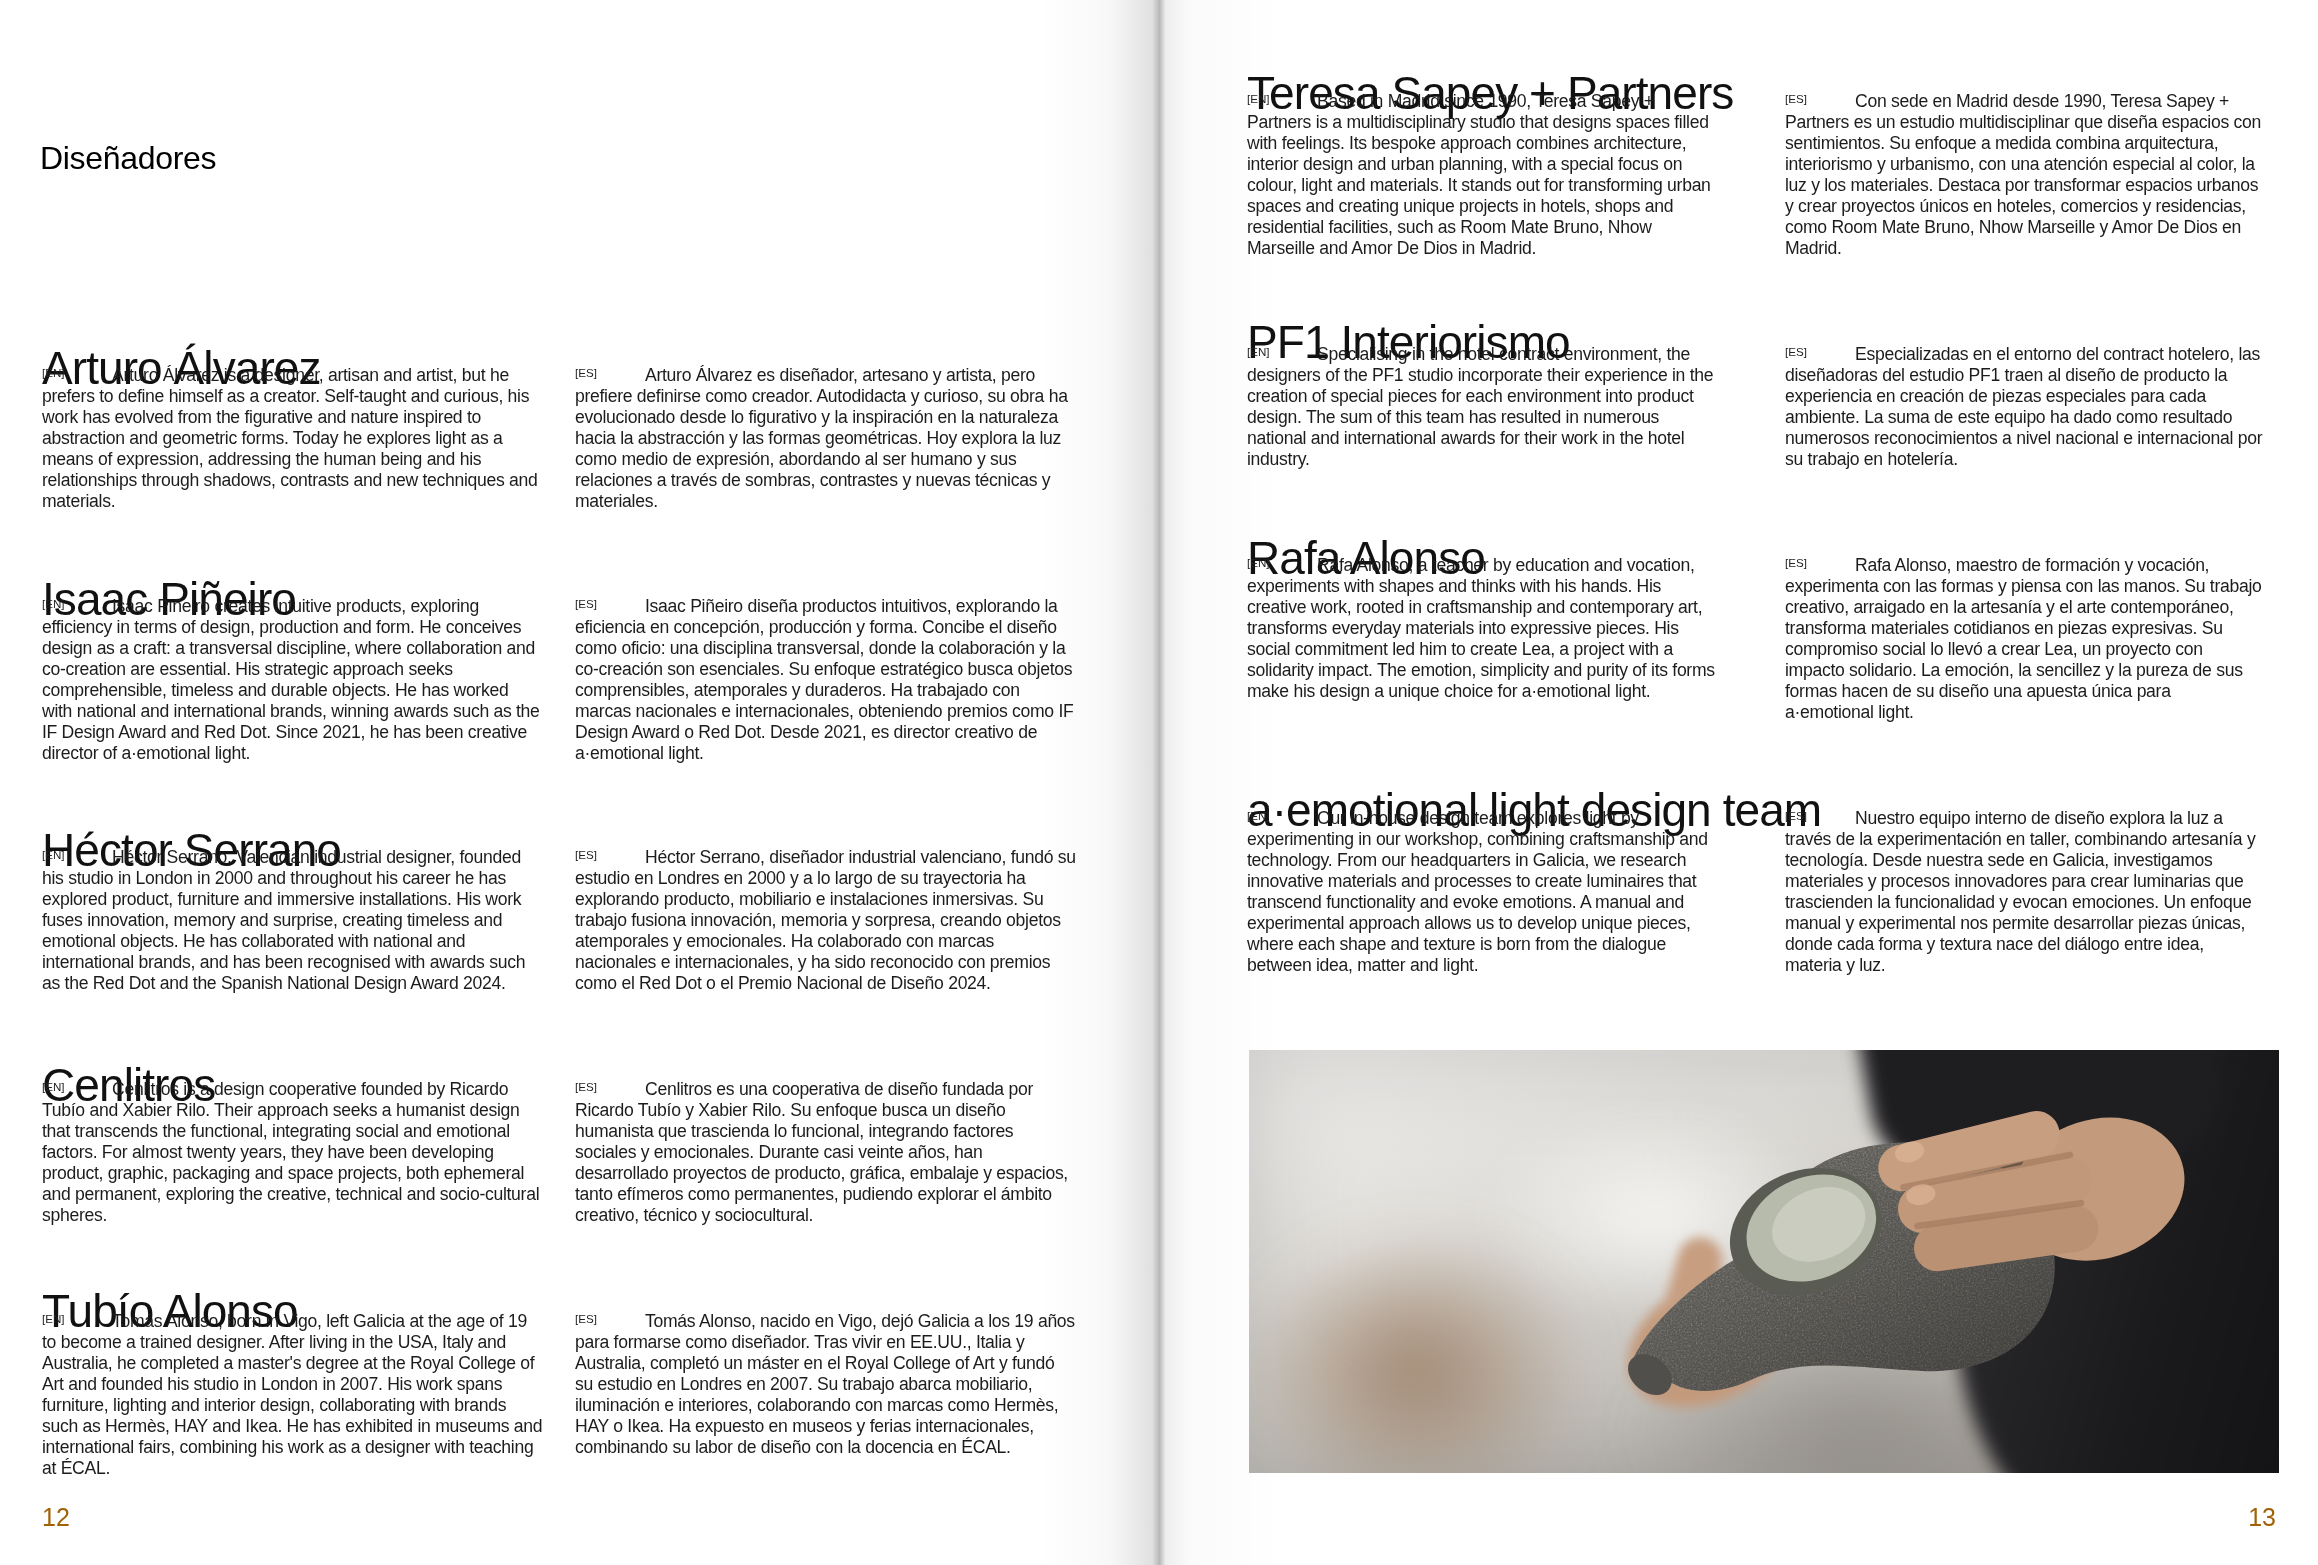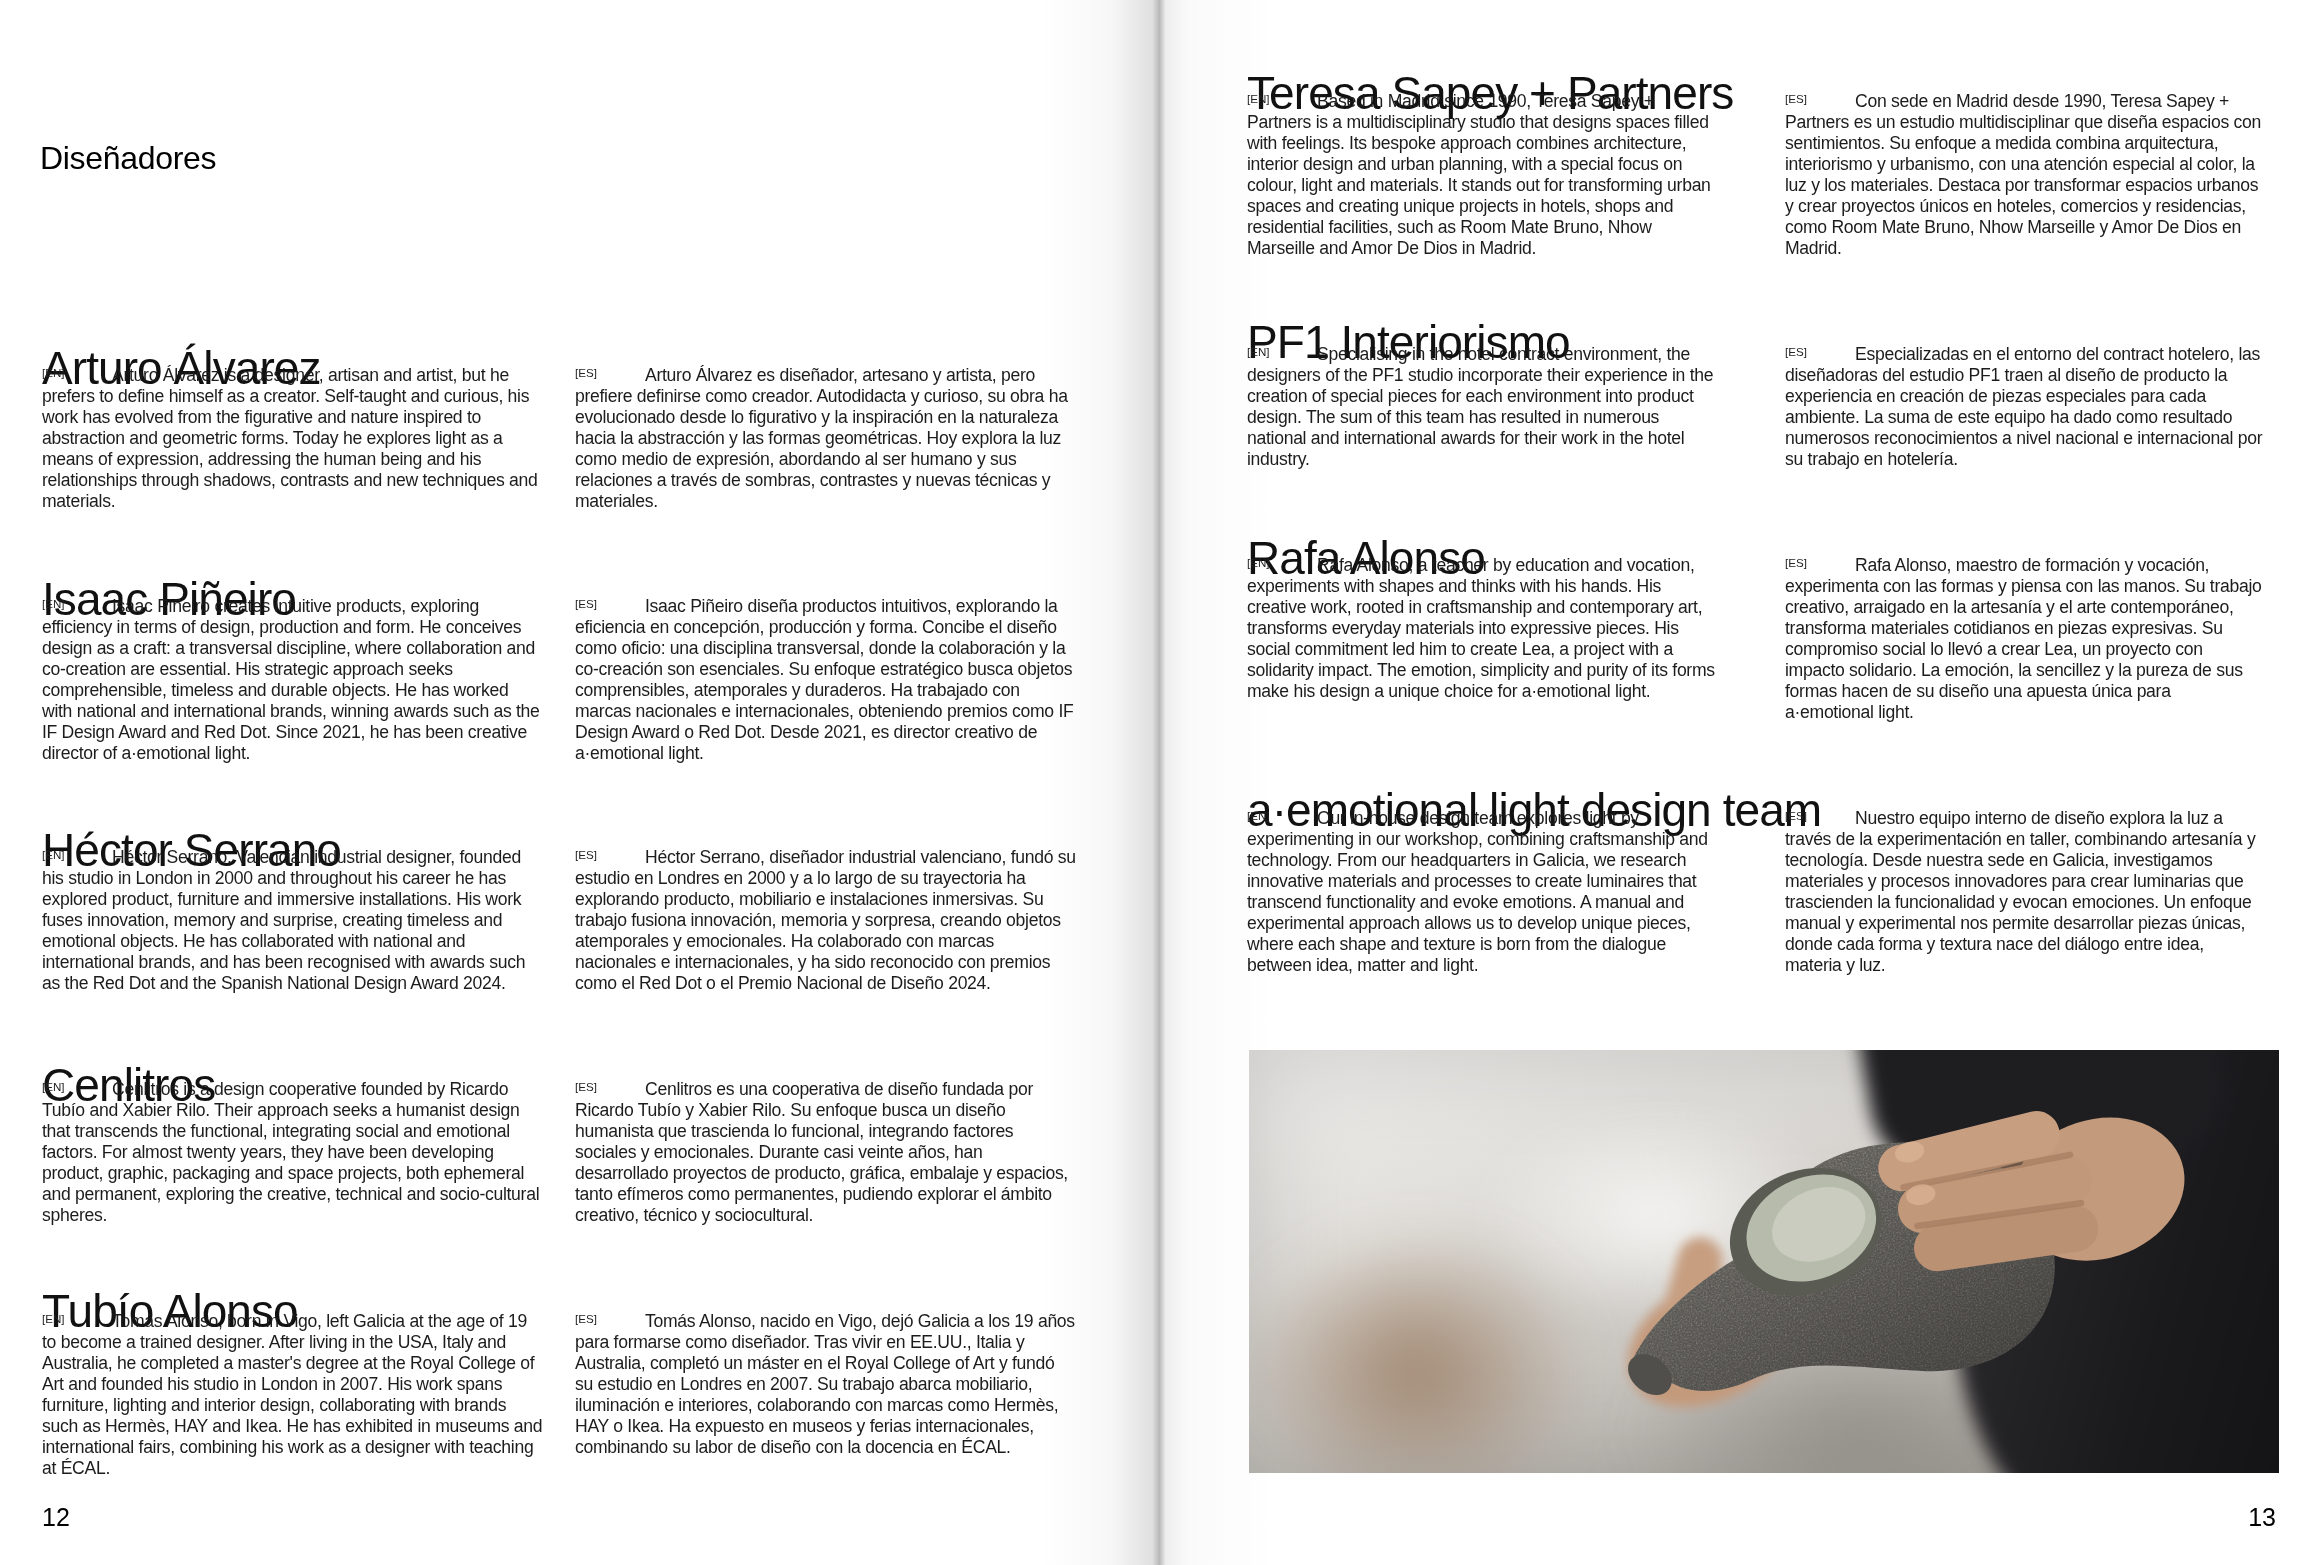--- a/index.html
+++ b/index.html
@@ -16,21 +16,21 @@
   .page-left .sec-h{left:42px;}
   .page-right .sec-h{left:88px;}
 
   .bio{position:absolute;margin:0;font-size:17.6px;line-height:21px;letter-spacing:-0.3px;text-indent:70px;color:#1c1c1c;}
   .lang{position:absolute;left:0;top:-2.8px;font-size:11.6px;letter-spacing:0;text-indent:0;color:#222;}
   .cL1{left:42px;width:501px;}
   .cL2{left:575px;width:501px;}
   .cR1{left:88px;width:471px;}
   .cR2{left:626px;width:478px;}
 
-  .folio{position:absolute;top:1505px;font-size:25px;line-height:1;color:#000000;}
+  .folio{position:absolute;top:1505px;font-size:25px;line-height:1;color:#a16207;}
   .folio-left{left:42px;}
   .folio-right{right:42px;text-align:left;}
 
   .fold{position:absolute;top:0;left:1039px;width:241px;height:100%;pointer-events:none;
     background:linear-gradient(90deg,
       rgba(0,0,0,0) 0%,
       rgba(0,0,0,0.03) 30%,
       rgba(0,0,0,0.12) 47%,
       rgba(0,0,0,0.28) 50%,
       rgba(0,0,0,0.07) 52.5%,

